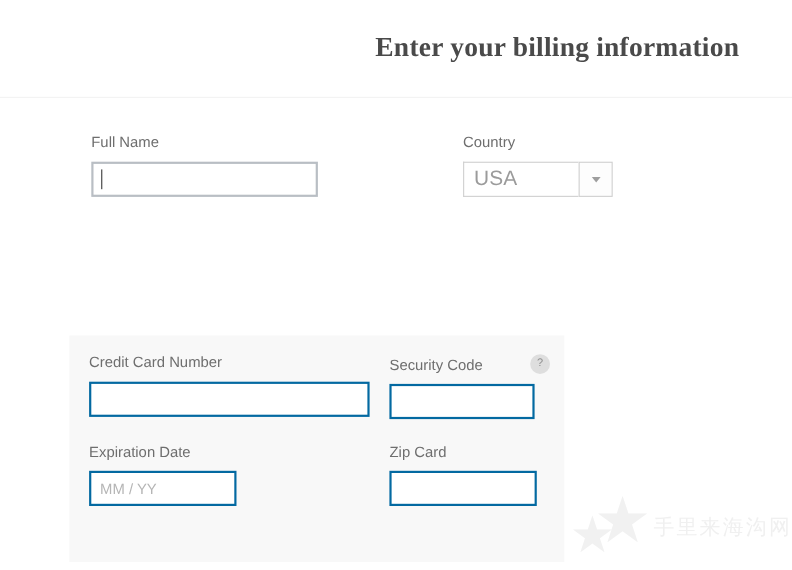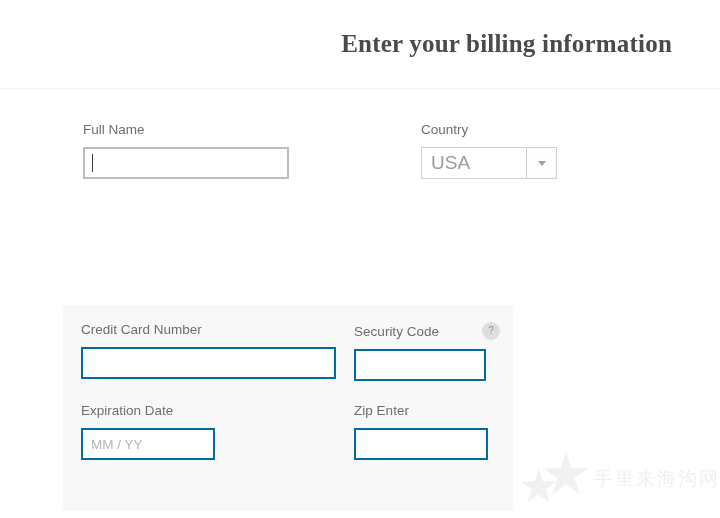--- a/index.html
+++ b/index.html
@@ -237,21 +237,21 @@
           <input class="text-input input-cvv" type="text" placeholder="" style="">
         </div>
       </div>
 
       <div class="card-row card-row-2">
         <div class="card-col-left">
           <label class="field-label">Expiration Date</label>
           <input class="text-input input-exp" type="text" placeholder="MM / YY" style="">
         </div>
         <div class="card-col-right">
-          <label class="field-label">Zip Enter</label>
+          <label class="field-label">Zip Card</label>
           <input class="text-input input-zip" type="text" placeholder="" style="">
         </div>
       </div>
 
     </div>
   </div>
 
 </div>
 
 <div class="watermark">

